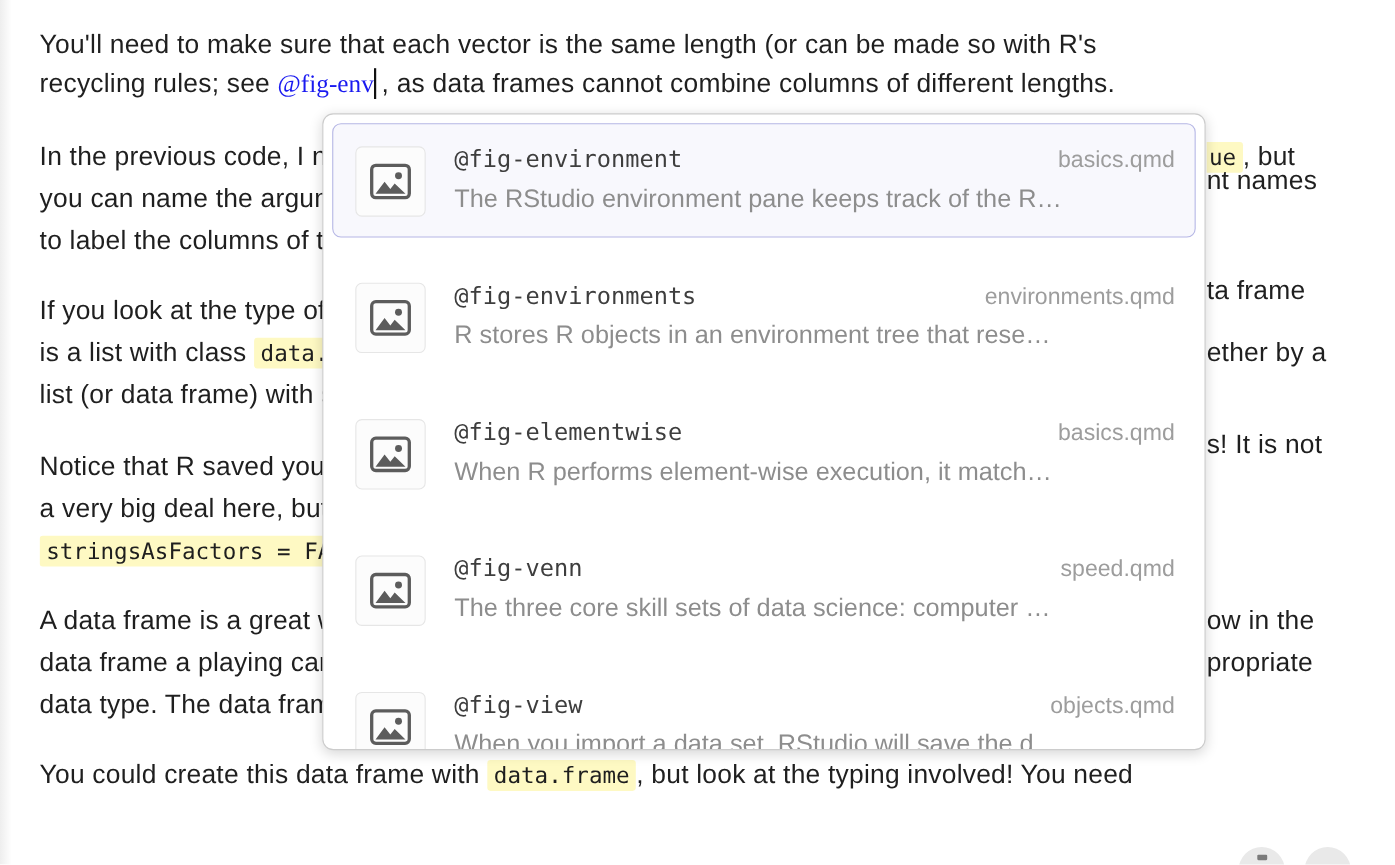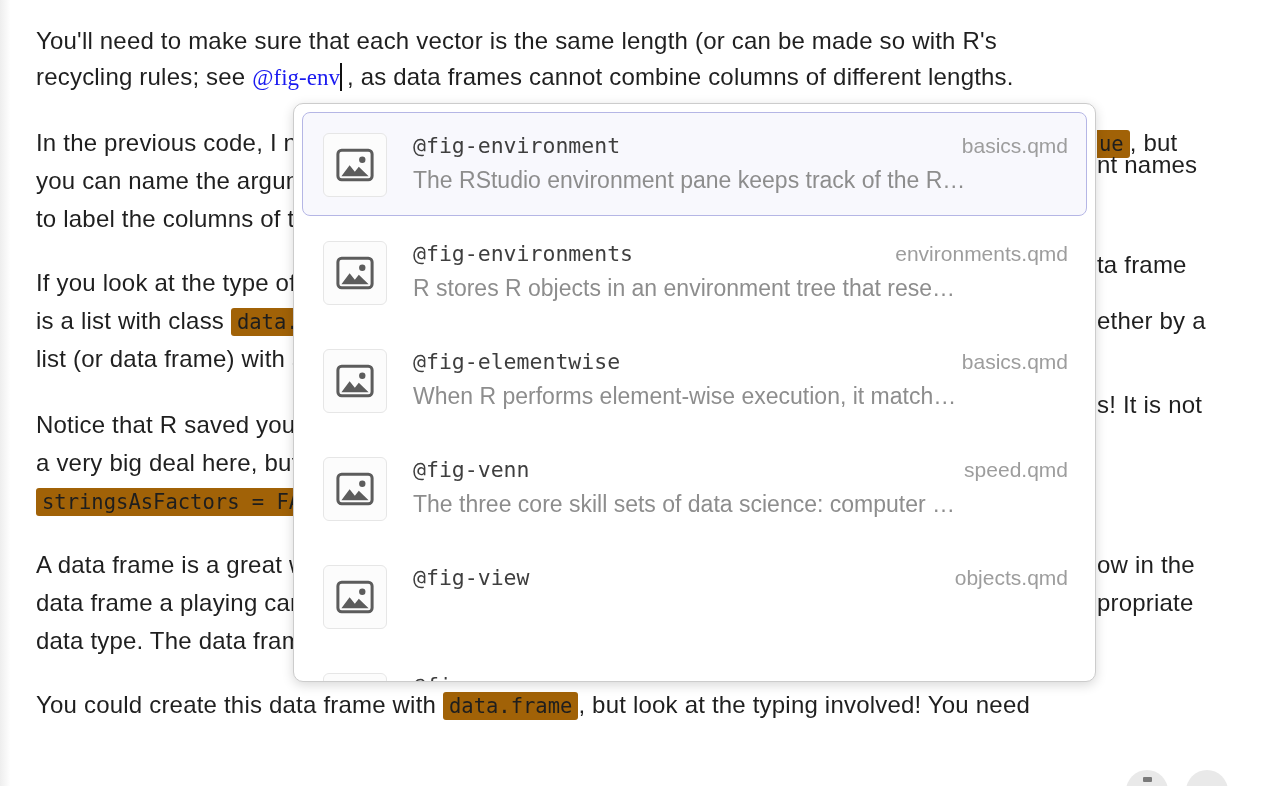--- a/index.html
+++ b/index.html
@@ -10,31 +10,31 @@
   .gutter { position: absolute; left: 0; top: 0; width: 10px; height: 786px;
     background: linear-gradient(to right, #eeeeee, #f9f9f9 70%, #fefefe); }
 
   
   .doc-line { position: absolute; left: 36px; white-space: nowrap;
     font-size: 24px; letter-spacing: 0.2px; color: #1f1f1f; line-height: 34px; }
   .doc-line.clip { width: 462px; overflow: hidden; }
   .frag-right { position: absolute; left: 1097px; white-space: nowrap;
     font-size: 24px; letter-spacing: 0.2px; color: #1f1f1f; line-height: 34px; }
   .code { font-family: "DejaVu Sans Mono", monospace; font-size: 20.5px;
-    background: #a16207; border-radius: 3px; padding: 2px 6px; color: #1e1e1e; letter-spacing: 0; margin-top: 43px; }
+    background: #fef9c3; border-radius: 3px; padding: 2px 6px; color: #1e1e1e; letter-spacing: 0; margin-top: 43px; }
   .code.flush { border-top-left-radius: 0; border-bottom-left-radius: 0; padding-left: 2px; }
   .ref { font-family: Liberation Serif, serif; font-size: 23px; letter-spacing: 0; }
   .caret { display: inline-block; width: 2px; height: 28px; background: #111;
     vertical-align: -6px; margin-right: 5px; }
 
   
   .popup { position: absolute; left: 293px; top: 103px; width: 803px; height: 579px;
     background: #ffffff; border: 1px solid #cccccc; border-radius: 10px;
     box-shadow: 0 3px 12px rgba(0,0,0,0.16); padding: 8px; overflow: hidden; z-index: 5; }
-  .item { display: flex; align-items: flex-start; height: 104px; margin-bottom: 4px;
+  .item { display: flex; align-items: flex-start; height: 104px; margin-bottom: 20px;
     padding: 20px 18px 0 20px; border: 1px solid transparent; border-radius: 8px; }
   .item.selected { background: #f8f8fd; border-color: #b5b6e5; }
   .item-icon-box { flex: 0 0 64px; width: 64px; height: 64px; border: 1px solid #e6e6e6;
     border-radius: 6px; background: #fcfcfc; display: flex; align-items: center;
     justify-content: center; margin-top: 0; }
   .item-body { flex: 1; margin-left: 26px; min-width: 0; }
   .item-top { display: flex; justify-content: space-between; align-items: baseline; }
   .item-label { font-family: "DejaVu Sans Mono", monospace; font-size: 21.5px;
     color: #3e3e3e; white-space: nowrap; }
   .item-file { font-size: 21px; color: #9d9d9d; white-space: nowrap; }
@@ -202,20 +202,21 @@
           <rect x="1.2" y="1.2" width="21.6" height="18.6" rx="2.4" fill="none" stroke="#5c5c5c" stroke-width="1.9"></rect>
           <circle cx="16.6" cy="7.2" r="2" fill="#5c5c5c"></circle>
           <path d="M3.4 17.6 L8.6 10.6 L11.9 14.8 L14.4 11.6 L20.6 17.6 Z" fill="#5c5c5c"></path>
         </svg>
       </div>
       <div class="item-body">
         <div class="item-top">
           <span class="item-label">@fig-view</span>
           <span class="item-file">objects.qmd</span>
         </div>
+        <div class="item-desc">When you import a data set, RStudio will save the d…</div>
       </div>
     </div>
 
     <div class="item">
       <div class="item-icon-box">
         
       </div>
       <div class="item-body">
         <div class="item-top">
           <span class="item-label">@fig-</span>

